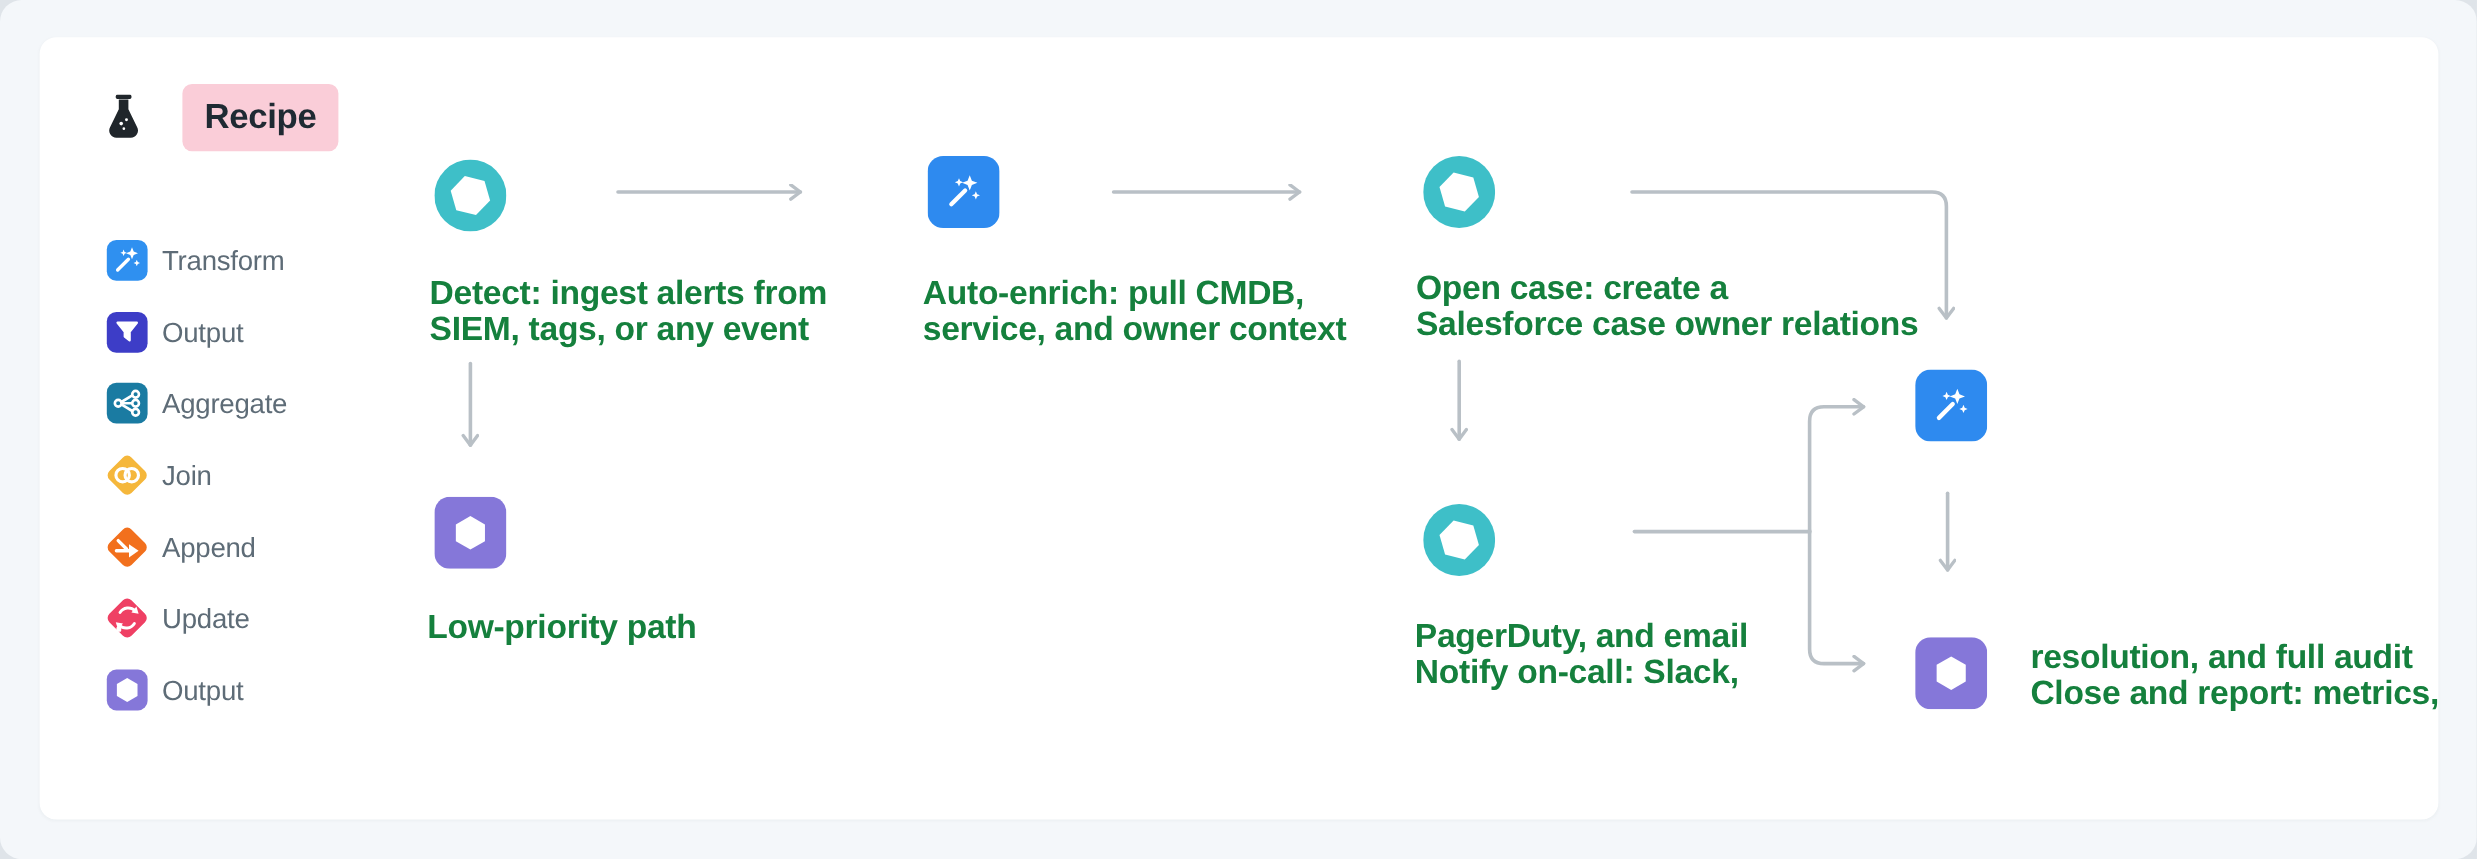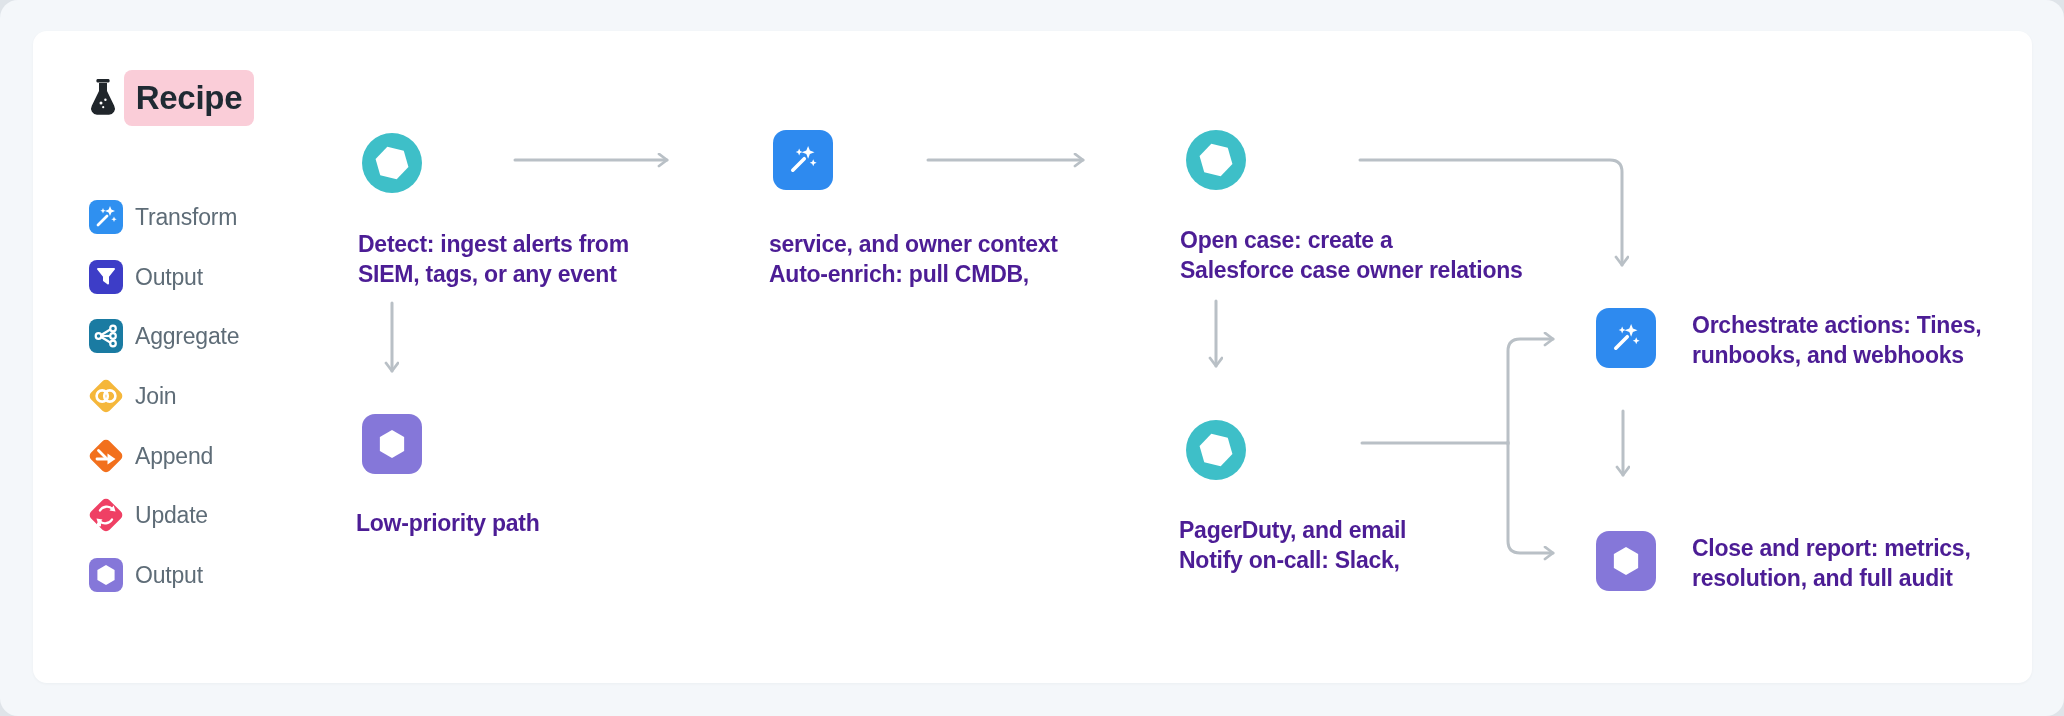--- a/index.html
+++ b/index.html
@@ -1,28 +1,28 @@
 <!DOCTYPE html>
 <html><head>
 <meta charset="utf-8">
 <style>
   html,body{margin:0;padding:0;background:#dfe4e9;}
   .stage{position:relative;width:2064px;height:716px;background:#f4f7fa;border-radius:18px;overflow:hidden;
          font-family:"Liberation Sans","DejaVu Sans",sans-serif;}
   .card{position:absolute;left:33px;top:31px;width:1999px;height:652px;background:#ffffff;border-radius:14px;
         box-shadow:0 1px 3px rgba(30,42,51,0.04);}
   .flask{position:absolute;left:88px;top:78px;width:30px;height:38px;}
-  .badge{position:absolute;left:124px;top:70px;width:130px;height:56px;border-radius:8px;
+  .badge{position:absolute;left:152px;top:70px;width:130px;height:56px;border-radius:8px;
          display:flex;align-items:center;justify-content:center;
-         font-size:33px;font-weight:700;color:#1f2a33;letter-spacing:-0.3px;}
+         font-size:29px;font-weight:700;color:#1f2a33;letter-spacing:-0.3px;}
   .side-item{position:absolute;left:86px;display:flex;align-items:center;height:40px;gap:9px;cursor:pointer;}
   .side-icon{width:40px;height:40px;flex:0 0 40px;display:block;}
   .side-label{font-size:23px;color:#5e6c77;letter-spacing:-0.2px;white-space:nowrap;}
   .node-icon{position:absolute;width:60px;height:60px;cursor:pointer;}
-  .node-label{position:absolute;font-size:23px;font-weight:700;color:#4c1d95;line-height:30px;
+  .node-label{position:absolute;font-size:28px;font-weight:700;color:#15803d;line-height:30px;
               letter-spacing:-0.25px;white-space:nowrap;}
   .connectors{position:absolute;left:0;top:0;pointer-events:none;}
 </style>
 </head>
 <body>
 
 <div class="stage">
   <div class="card"></div>
 
   <svg width="0" height="0" style="position:absolute" aria-hidden="true">
@@ -157,22 +157,22 @@
   <div class="node-label" style="left:358px;top:229px">
     <div>Detect: ingest alerts from</div>
     <div>SIEM, tags, or any event</div>
   </div>
 
   <svg class="node-icon" style="left:773px;top:130px" viewBox="0 0 60 60">
     <rect x="0" y="0" width="60" height="60" rx="13" fill="#2e8aef"></rect>
     <use href="#g-wand" x="7" y="7" width="46" height="46"></use>
   </svg>
   <div class="node-label" style="left:769px;top:229px">
+    <div>Auto-enrich: pull CMDB,</div>
     <div>service, and owner context</div>
-    <div>Auto-enrich: pull CMDB,</div>
   </div>
 
   <svg class="node-icon" style="left:1186px;top:130px" viewBox="0 0 60 60">
     <circle cx="30" cy="30" r="30" fill="#3ebfc8"></circle>
     <use href="#g-hex-tilt" x="1" y="1" width="58" height="58"></use>
   </svg>
   <div class="node-label" style="left:1180px;top:225px">
     <div>Open case: create a</div>
     <div>Salesforce case owner relations</div>
   </div>
@@ -191,26 +191,22 @@
   </svg>
   <div class="node-label" style="left:1179px;top:515px">
     <div>PagerDuty, and email</div>
     <div>Notify on-call: Slack,</div>
   </div>
 
   <svg class="node-icon" style="left:1596px;top:308px" viewBox="0 0 60 60">
     <rect x="0" y="0" width="60" height="60" rx="13" fill="#2e8aef"></rect>
     <use href="#g-wand" x="7" y="7" width="46" height="46"></use>
   </svg>
-  <div class="node-label" style="left:1692px;top:310px">
-    <div>Orchestrate actions: Tines,</div>
-    <div>runbooks, and webhooks</div>
-  </div>
 
   <svg class="node-icon" style="left:1596px;top:531px" viewBox="0 0 60 60">
     <rect x="0" y="0" width="60" height="60" rx="13" fill="#8577d9"></rect>
     <use href="#g-hex" x="6" y="6" width="48" height="48"></use>
   </svg>
   <div class="node-label" style="left:1692px;top:533px">
+    <div>resolution, and full audit</div>
     <div>Close and report: metrics,</div>
-    <div>resolution, and full audit</div>
   </div>
 </div>
 
 </body></html>

